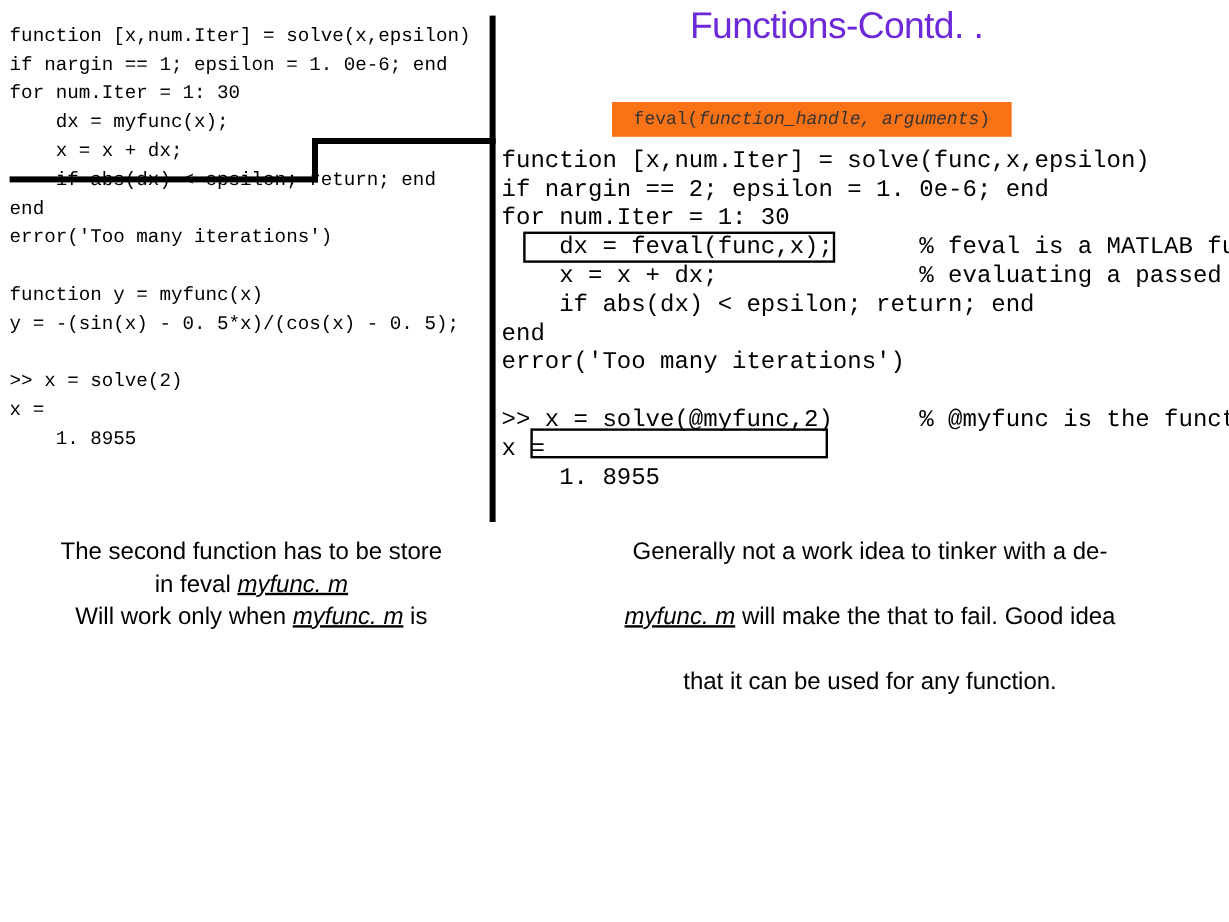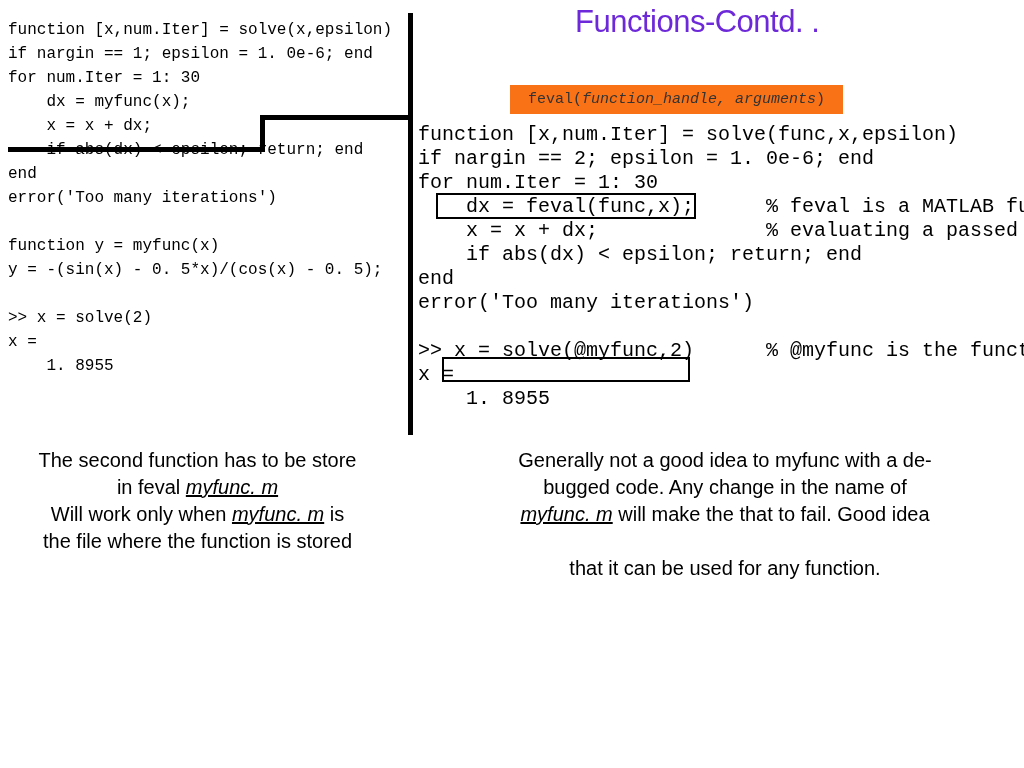--- a/index.html
+++ b/index.html
@@ -98,21 +98,21 @@
     position: absolute;
     top: 147px;
     left: 8px;
     width: 257px;
     height: 5px;
     background: #000;
   }
   .caption-left {
     position: absolute;
     top: 447px;
-    left: 0px;
+    left: 12px;
     width: 395px;
     font-size: 20px;
     color: #000;
     text-align: center;
     line-height: 27px;
   }
   .caption-right {
     position: absolute;
     top: 447px;
     left: 445px;
@@ -166,22 +166,21 @@
 
 <div class="vert-divider"></div>
 <div class="connector-h1"></div>
 <div class="connector-v"></div>
 <div class="connector-h2"></div>
 
 <div class="caption-left">
   <span>The second function has to be store</span><br>
   <span>in feval </span><span class="italic">myfunc. m</span><br>
   <span>Will work only when </span><span class="italic">myfunc. m</span><span> is</span><br>
-  <span>the file where the function is stored</span>
 </div>
 
 <div class="caption-right">
-  <span>Generally not a good idea to myfunc with a de-</span><br>
-  <span>bugged code. Any change in the name of</span><br>
+  <span>Generally not a work idea to tinker with a de-</span><br>
+  <br>
   <span class="italic">myfunc. m</span><span> will make the that to fail. Good idea</span><br>
   <br>
   <span>that it can be used for any function.</span>
 </div>
 
 </body></html>

